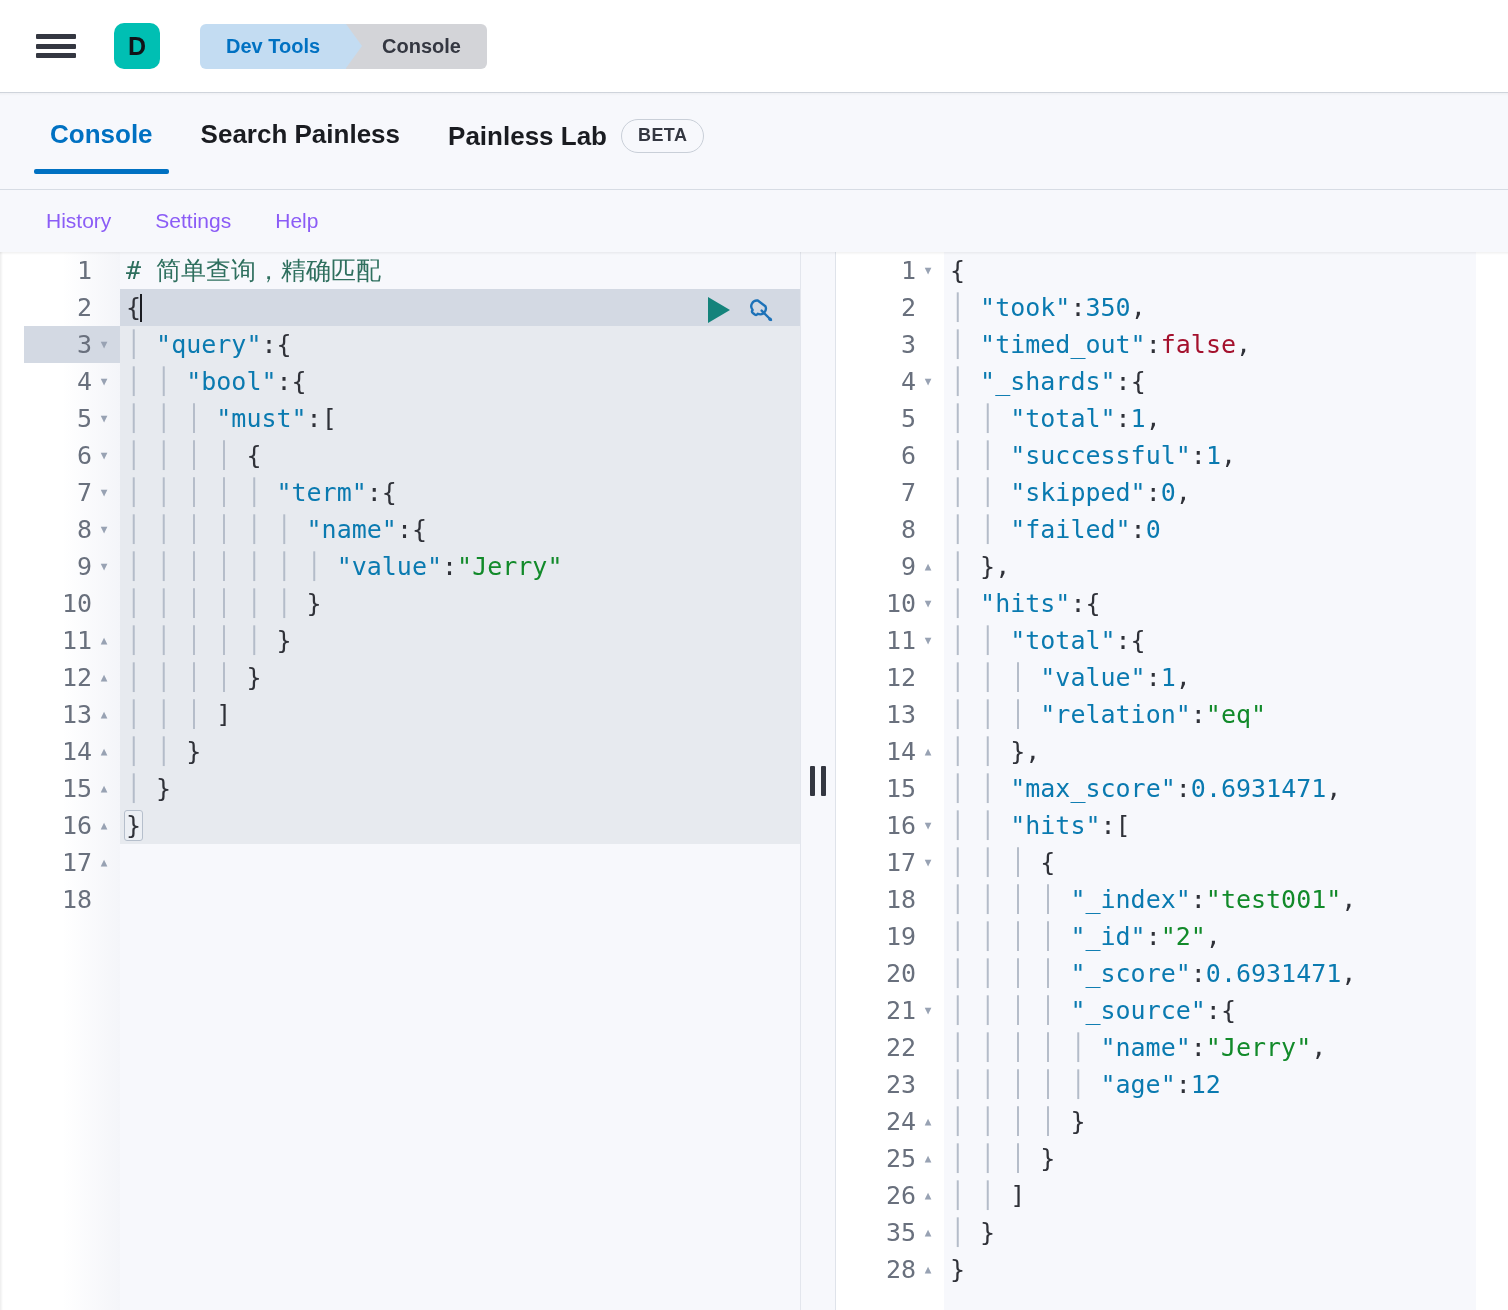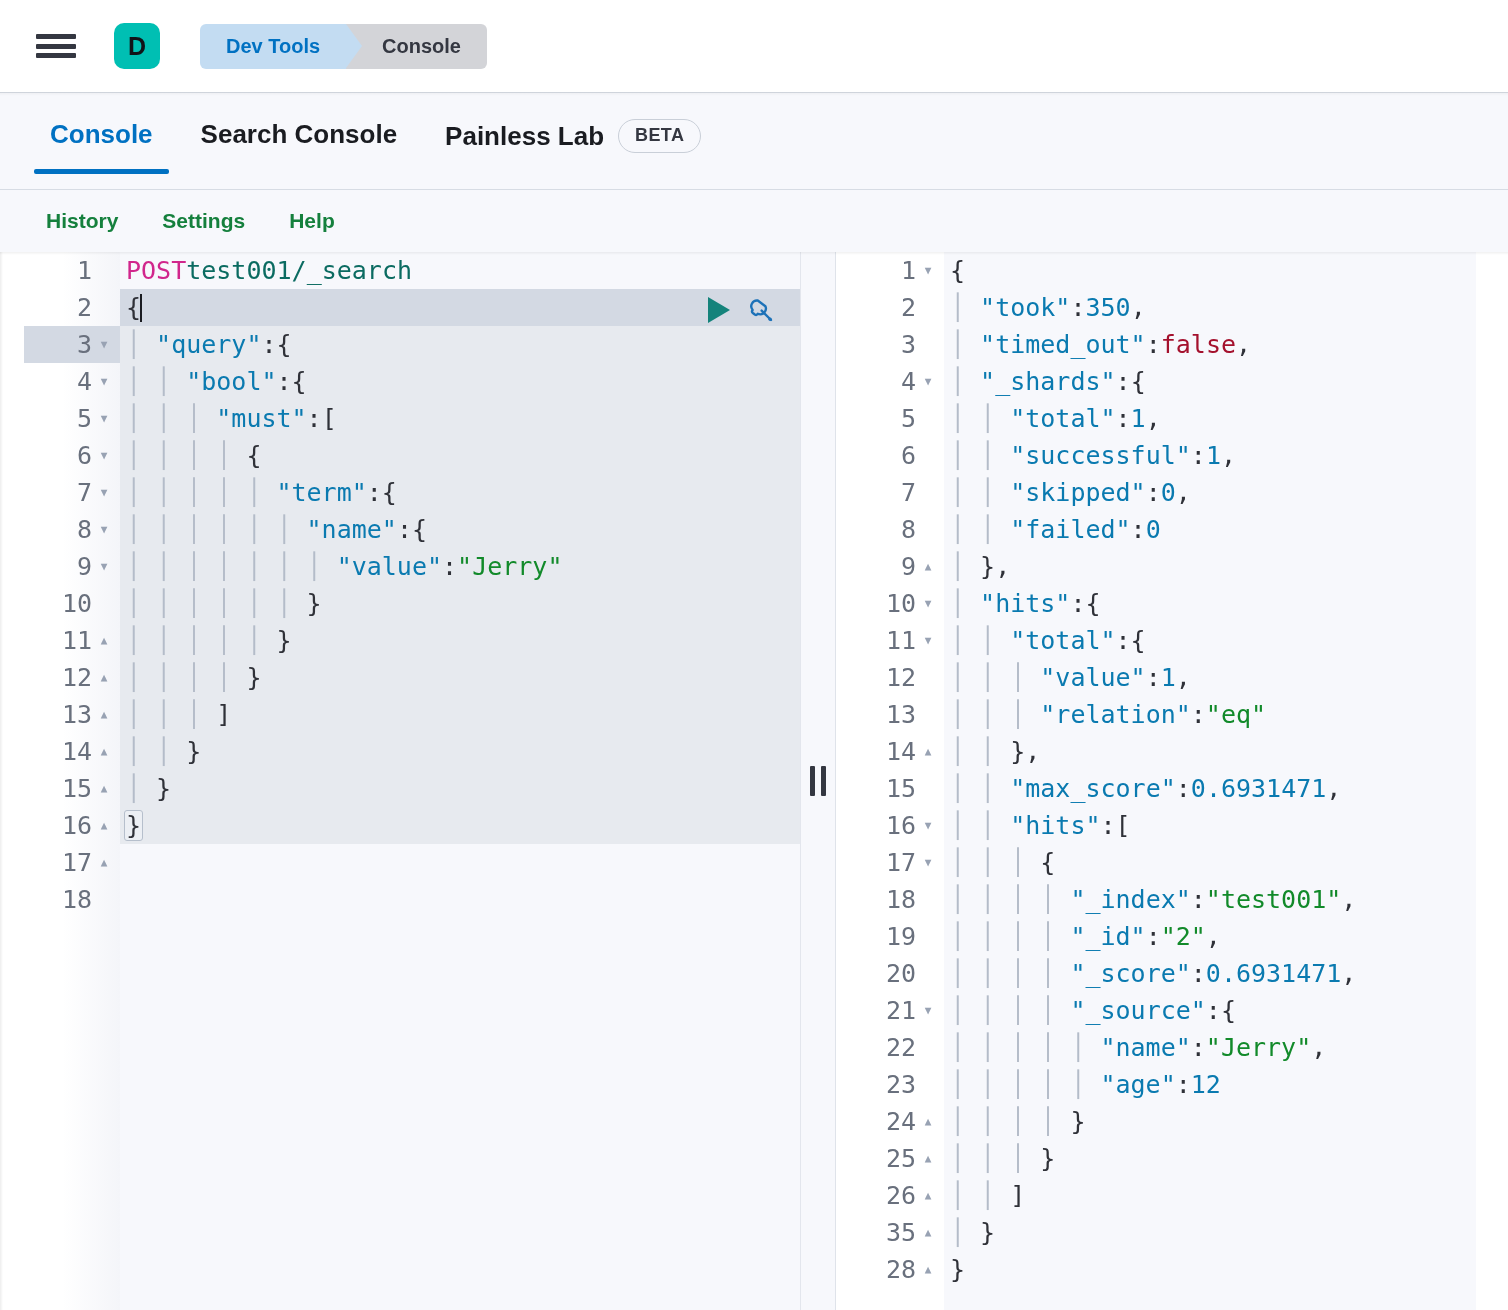--- a/index.html
+++ b/index.html
@@ -135,22 +135,22 @@
   .sub-toolbar {
     height: 62px;
     background: #f7f8fc;
     display: flex;
     align-items: center;
     padding-left: 24px;
     gap: 0;
   }
   .sub-item {
     font-size: 21px;
-    font-weight: 700;
-    color: #15803d;
+    font-weight: 400;
+    color: #8b5cf6;
     padding: 0 22px;
     cursor: pointer;
   }
 
   
   .console-area {
     position: relative;
     height: 1058px;
     background: #ffffff;
     display: flex;
@@ -331,21 +331,21 @@
     <div class="crumb crumb-1">Dev Tools</div>
     <div class="crumb crumb-2">Console</div>
   </div>
 </div>
 
 <div class="tabs-bar">
   <div class="tab active">
     <span>Console</span>
   </div>
   <div class="tab">
-    <span>Search Console</span>
+    <span>Search Painless</span>
   </div>
   <div class="tab">
     <span>Painless Lab</span>
     <span class="beta-badge">BETA</span>
   </div>
 </div>
 
 <div class="sub-toolbar">
   <div class="sub-item">History</div>
   <div class="sub-item">Settings</div>
@@ -425,21 +425,21 @@
         <div class="gutter-line">
           <span>17</span>
           <span class="fold">▲</span>
         </div>
         <div class="gutter-line">
           <span>18</span>
           <span class="fold blank"></span>
         </div>
       </div>
     <div class="code-area" id="editor-code">
-        <div class="code-line"><span class="t-method">POST</span> <span class="t-url">test001/_search</span></div>
+        <div class="code-line"><span class="t-comment"># 简单查询，精确匹配</span></div>
         <div class="code-line active-line"><span class="t-punct">{</span><span class="caret"></span></div>
         <div class="code-line sel"><span class="t-guide" style="display:inline-block;width:2ch;">│</span><span class="t-key">"query"</span><span class="t-punct">:</span> <span class="t-punct">{</span></div>
         <div class="code-line sel"><span class="t-guide" style="display:inline-block;width:2ch;">│</span><span class="t-guide" style="display:inline-block;width:2ch;">│</span><span class="t-key">"bool"</span><span class="t-punct">:</span> <span class="t-punct">{</span></div>
         <div class="code-line sel"><span class="t-guide" style="display:inline-block;width:2ch;">│</span><span class="t-guide" style="display:inline-block;width:2ch;">│</span><span class="t-guide" style="display:inline-block;width:2ch;">│</span><span class="t-key">"must"</span><span class="t-punct">:</span> <span class="t-punct">[</span></div>
         <div class="code-line sel"><span class="t-guide" style="display:inline-block;width:2ch;">│</span><span class="t-guide" style="display:inline-block;width:2ch;">│</span><span class="t-guide" style="display:inline-block;width:2ch;">│</span><span class="t-guide" style="display:inline-block;width:2ch;">│</span><span class="t-punct">{</span></div>
         <div class="code-line sel"><span class="t-guide" style="display:inline-block;width:2ch;">│</span><span class="t-guide" style="display:inline-block;width:2ch;">│</span><span class="t-guide" style="display:inline-block;width:2ch;">│</span><span class="t-guide" style="display:inline-block;width:2ch;">│</span><span class="t-guide" style="display:inline-block;width:2ch;">│</span><span class="t-key">"term"</span><span class="t-punct">:</span> <span class="t-punct">{</span></div>
         <div class="code-line sel"><span class="t-guide" style="display:inline-block;width:2ch;">│</span><span class="t-guide" style="display:inline-block;width:2ch;">│</span><span class="t-guide" style="display:inline-block;width:2ch;">│</span><span class="t-guide" style="display:inline-block;width:2ch;">│</span><span class="t-guide" style="display:inline-block;width:2ch;">│</span><span class="t-guide" style="display:inline-block;width:2ch;">│</span><span class="t-key">"name"</span><span class="t-punct">:</span> <span class="t-punct">{</span></div>
         <div class="code-line sel"><span class="t-guide" style="display:inline-block;width:2ch;">│</span><span class="t-guide" style="display:inline-block;width:2ch;">│</span><span class="t-guide" style="display:inline-block;width:2ch;">│</span><span class="t-guide" style="display:inline-block;width:2ch;">│</span><span class="t-guide" style="display:inline-block;width:2ch;">│</span><span class="t-guide" style="display:inline-block;width:2ch;">│</span><span class="t-guide" style="display:inline-block;width:2ch;">│</span><span class="t-key">"value"</span><span class="t-punct">:</span> <span class="t-str">"Jerry"</span></div>
         <div class="code-line sel"><span class="t-guide" style="display:inline-block;width:2ch;">│</span><span class="t-guide" style="display:inline-block;width:2ch;">│</span><span class="t-guide" style="display:inline-block;width:2ch;">│</span><span class="t-guide" style="display:inline-block;width:2ch;">│</span><span class="t-guide" style="display:inline-block;width:2ch;">│</span><span class="t-guide" style="display:inline-block;width:2ch;">│</span><span class="t-punct">}</span></div>
         <div class="code-line sel"><span class="t-guide" style="display:inline-block;width:2ch;">│</span><span class="t-guide" style="display:inline-block;width:2ch;">│</span><span class="t-guide" style="display:inline-block;width:2ch;">│</span><span class="t-guide" style="display:inline-block;width:2ch;">│</span><span class="t-guide" style="display:inline-block;width:2ch;">│</span><span class="t-punct">}</span></div>

